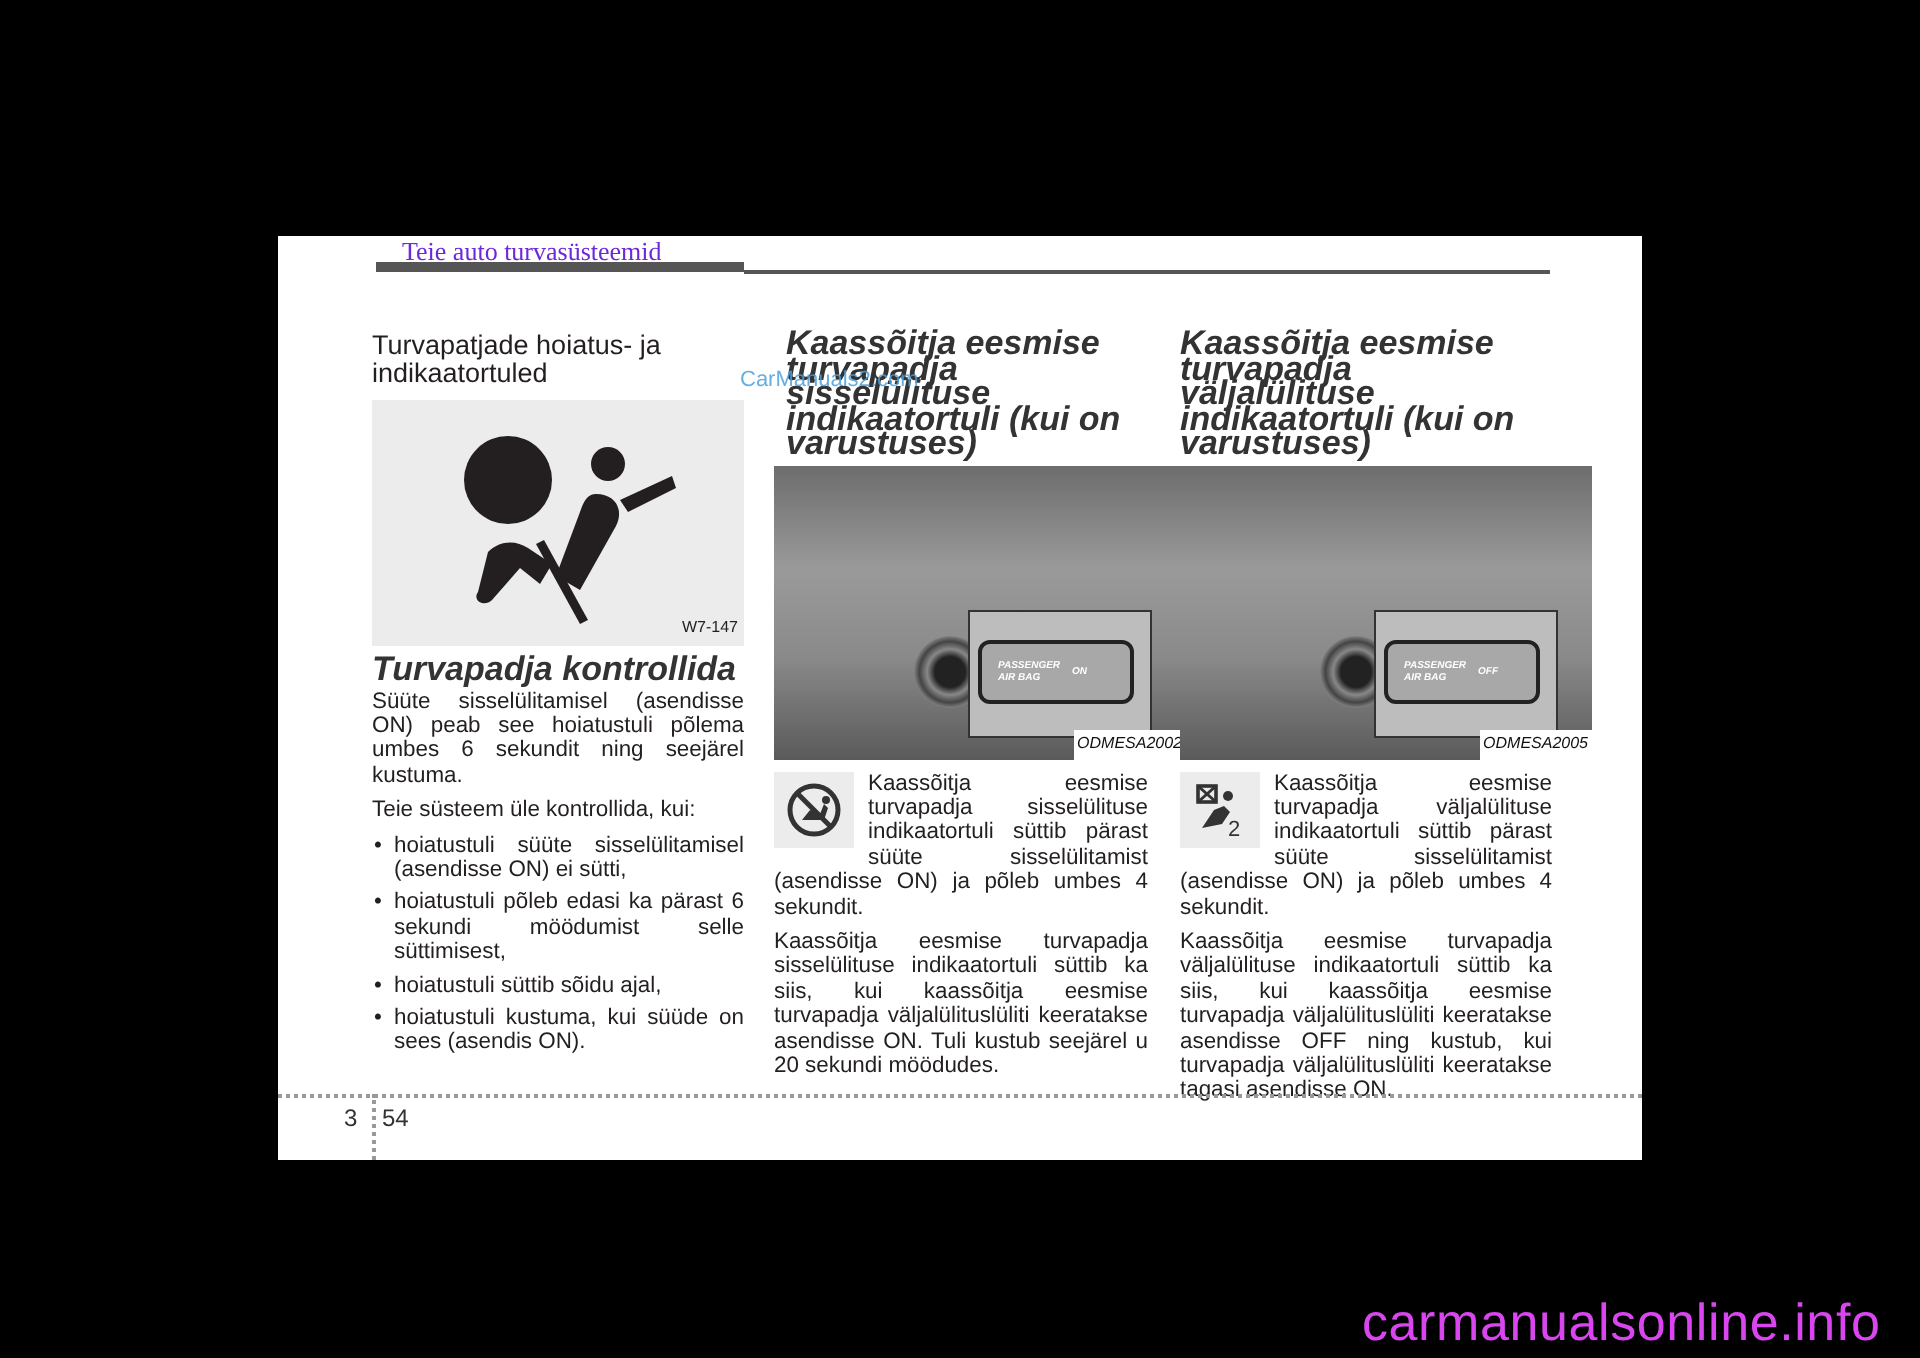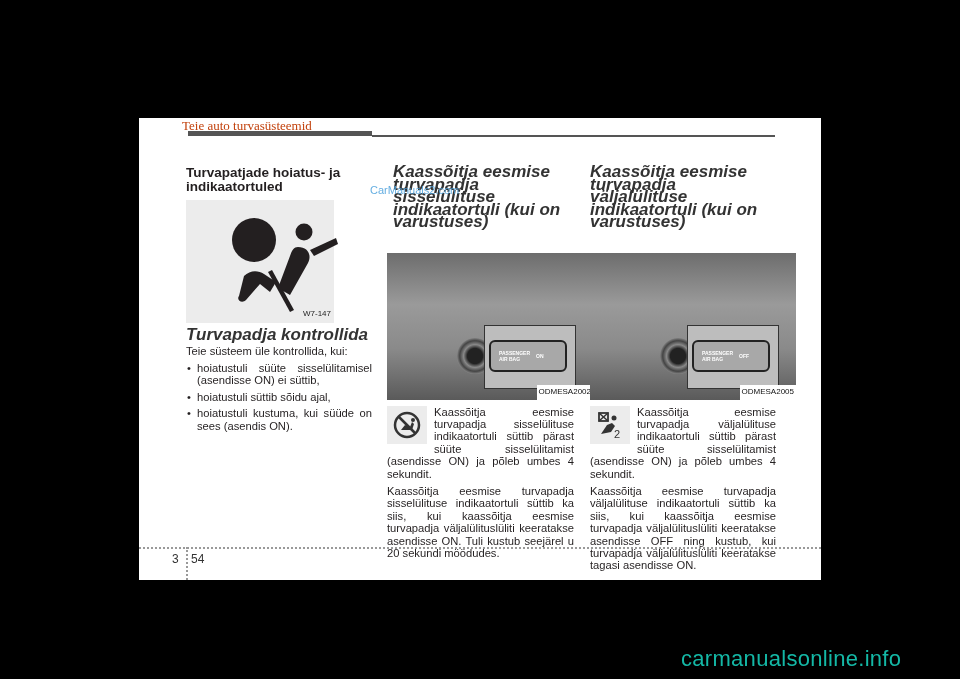--- a/index.html
+++ b/index.html
@@ -1,54 +1,54 @@
 <!DOCTYPE html>
 <html><head>
 <meta charset="utf-8">
 <style>
   html, body { margin:0; padding:0; }
   body { width:960px; height:679px; background:#000; position:relative; overflow:hidden;
          font-family:"Liberation Sans", sans-serif; color:#231f20; }
   .page { position:absolute; left:139px; top:118px; width:682px; height:462px; background:#fff; }
-  .hdr-title { position:absolute; left:43px; top:0px; font-family:"Liberation Serif", serif;
-               font-size:13px; color:#c2410c; }
+  .hdr-title { position:absolute; left:62px; top:0px; font-family:"Liberation Serif", serif;
+               font-size:13px; color:#6d28d9; }
   .hdr-bar { position:absolute; left:49px; top:13px; width:184px; height:5px; background:#555; }
   .hdr-line { position:absolute; left:233px; top:17px; width:403px; height:2px; background:#555; }
   .col { position:absolute; top:48px; font-size:11.2px; line-height:12.4px; }
   .col1 { left:47px; width:186px; }
   .col2 { left:248px; width:187px; }
   .col3 { left:451px; width:186px; }
-  .h-main { font-weight:bold; font-size:13.5px; line-height:14px; margin:0 0 6px 0; }
+  .h-main { font-weight:normal; font-size:13.5px; line-height:14px; margin:0 0 6px 0; }
   .h-sub { font-weight:bold; font-style:italic; font-size:17px; line-height:12.5px; margin:0 0 3px 0; color:#333; }
   .h-sub-ind { padding-left:6px; }
   p { margin:0 0 5px 0; text-align:justify; }
   ul { margin:0; padding:0; list-style:none; }
   li { position:relative; padding-left:11px; margin-bottom:4px; text-align:justify; }
   li::before { content:"•"; position:absolute; left:1px; top:0; }
-  .fig1 { width:148px; height:123px; background:#ececec; position:relative; margin-bottom:6px; }
+  .fig1 { width:186px; height:123px; background:#ececec; position:relative; margin-bottom:6px; }
   .fig-code { position:absolute; right:3px; bottom:3px; font-size:8px; color:#222; }
-  .photo { width:206px; height:147px; position:relative; margin:24px 0 6px 0;
-           background:linear-gradient(180deg,#6d6d6d 0%,#9a9a9a 35%,#8a8a8a 65%,#5a5a5a 100%); overflow:hidden; }
+  .photo { width:206px; height:147px; position:relative; margin:4px 0 6px 0;
+           background:linear-gradient(180deg,#6d6d6d 0%,#9a9a9a 35%,#8a8a8a 65%,#5a5a5a 100%); overflow:hidden;font-style:italic; }
   .photo .code { position:absolute; right:0; bottom:0; background:#fff; font-size:8px; padding:1px 2px; color:#111; }
   .zoom-box { position:absolute; left:97px; top:72px; width:90px; height:62px; background:#bdbdbd;
               border:1px solid #333; }
   .zoom-btn { position:absolute; left:4px; top:14px; width:78px; height:32px; border:2px solid #222;
               border-radius:6px; background:#a8a8a8; color:#fff; font-size:5px; font-weight:bold; line-height:6px;
               display:flex; align-items:center; padding-left:8px; box-sizing:border-box; }
   .knob { position:absolute; left:70px; top:85px; width:36px; height:36px; border-radius:50%;
           background:radial-gradient(circle,#222 30%,#888 45%,#444 60%,#999 75%); }
   .ind-wrap { overflow:hidden; }
   .ind-icon { float:left; width:40px; height:38px; background:#ececec; margin:0 7px 2px 0; display:flex;
               align-items:center; justify-content:center; }
   .pagenum { position:absolute; left:0; top:429px; width:682px; height:1px; border-top:2px dotted #999; }
   .pn-vert { position:absolute; left:47px; top:429px; height:33px; border-left:2px dotted #999; }
   .pn-sec { position:absolute; left:33px; top:434px; font-size:12px; color:#333; }
   .pn-page { position:absolute; left:52px; top:434px; font-size:12px; color:#333;text-align:center; }
   .wm-top { position:absolute; left:370px; top:184px; font-size:11px; color:#4aa0dc; opacity:0.85; }
-  .wm-bottom { position:absolute; left:681px; top:646px; font-size:22px; color:#14b8a6; letter-spacing:0.3px; }
+  .wm-bottom { position:absolute; left:681px; top:646px; font-size:26px; color:#d946ef; letter-spacing:0.3px; }
 </style>
 </head>
 <body>
 
 <div class="page">
   <div class="hdr-title">Teie auto turvasüsteemid</div>
   <div class="hdr-bar"></div>
   <div class="hdr-line"></div>
 
   <div class="col col1">
@@ -58,23 +58,25 @@
         <circle cx="68" cy="40" r="22" fill="#231f20"></circle>
         <circle cx="118" cy="32" r="8.5" fill="#231f20"></circle>
         <path d="M124 50 L150 38 L152 44 L128 56 Z" fill="#231f20"></path>
         <path d="M112 47 C122 47 126 55 122 63 L104 95 L92 88 L104 56 C106 50 108 47 112 47 Z" fill="#231f20"></path>
         <path d="M58 76 C64 70 72 70 78 74 L90 82 L84 92 L74 84 L60 100 C56 104 50 100 53 96 Z" fill="#231f20"></path>
         <path d="M86 70 L108 110 L104 112 L82 72 Z" fill="#231f20"></path>
       </svg>
       <span class="fig-code">W7-147</span>
     </div>
     <div class="h-sub">Turvapadja kontrollida</div>
+    <p>Süüte sisselülitamisel (asendisse ON) peab see hoiatustuli põlema umbes 6 sekundit ning seejärel kustuma.</p>
     <p>Teie süsteem üle kontrollida, kui:</p>
     <ul>
-      <li>hoiatustuli süüte sisselülitamisel (asendisse ON) ei süttib,</li>
+      <li>hoiatustuli süüte sisselülitamisel (asendisse ON) ei sütti,</li>
+      <li>hoiatustuli põleb edasi ka pärast 6 sekundi möödumist selle süttimisest,</li>
       <li>hoiatustuli süttib sõidu ajal,</li>
       <li>hoiatustuli kustuma, kui süüde on sees (asendis ON).</li>
     </ul>
   </div>
 
   <div class="col col2">
     <div class="h-sub h-sub-ind">Kaassõitja eesmise turvapadja sisselülituse indikaatortuli (kui on varustuses)</div>
     <div class="photo">
       <div class="knob"></div>
       <div class="zoom-box">

